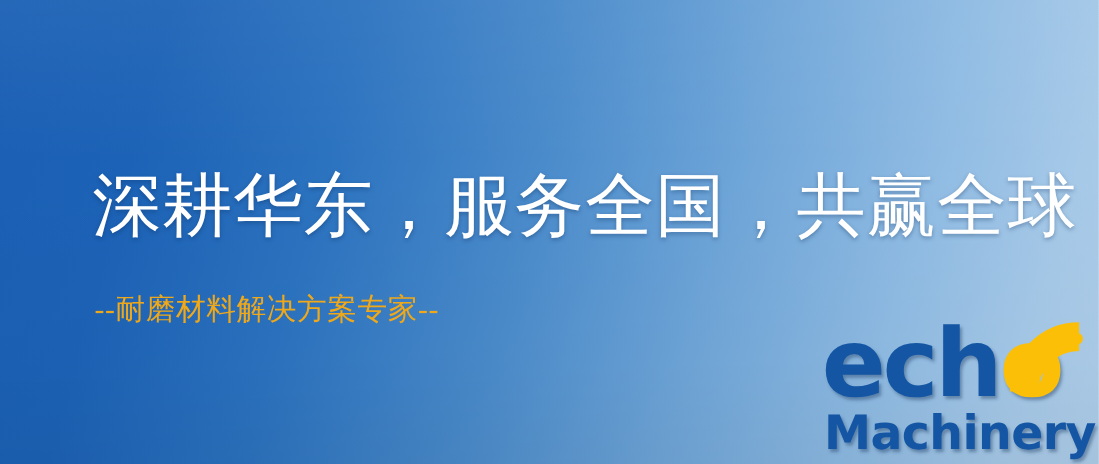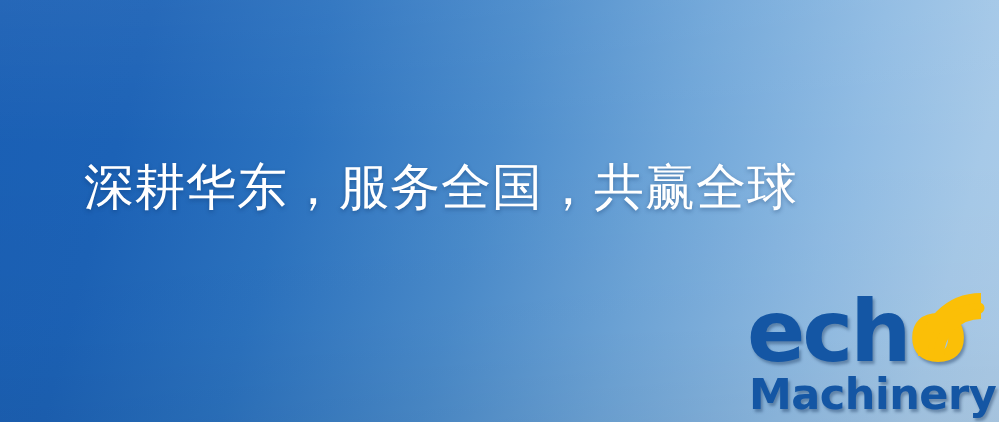--- a/index.html
+++ b/index.html
@@ -36,21 +36,21 @@
       rgba(0,0,0,0.05) 100%);
     pointer-events: none;
   }
 
   .headline {
     position: absolute;
     left: 84px;
     top: 148px;
     color: #ffffff;
     font-family: "Liberation Serif", "DejaVu Serif", serif;
-    font-size: 50px;
+    font-size: 63px;
     line-height: 78px;
     letter-spacing: 1px;
     white-space: nowrap;
     text-shadow: 0 2px 4px rgba(8,40,85,0.35);
   }
 
   .subtitle {
     position: absolute;
     left: 86px;
     top: 265px;
@@ -114,20 +114,21 @@
 </style>
 </head>
 <body>
 
 <div id="banner">
 
   <div class="sheen"></div>
 
   <div class="headline">深耕华东，服务全国，共赢全球</div>
 
+  <div class="subtitle">--耐磨材料解决方案专家--</div>
 
   <div class="logo">
 
     <div class="logo-word"><span>ech</span><span class="gold-o">o</span></div>
 
     <svg class="logo-waves" viewBox="0 0 70 70">
       <g fill="none" stroke="#fbbf07" stroke-linecap="round">
         <path d="M16 62 A46 46 0 0 1 62 16" stroke-width="11"></path>
         <path d="M30 62 A32 32 0 0 1 62 30" stroke-width="0"></path>
       </g>

